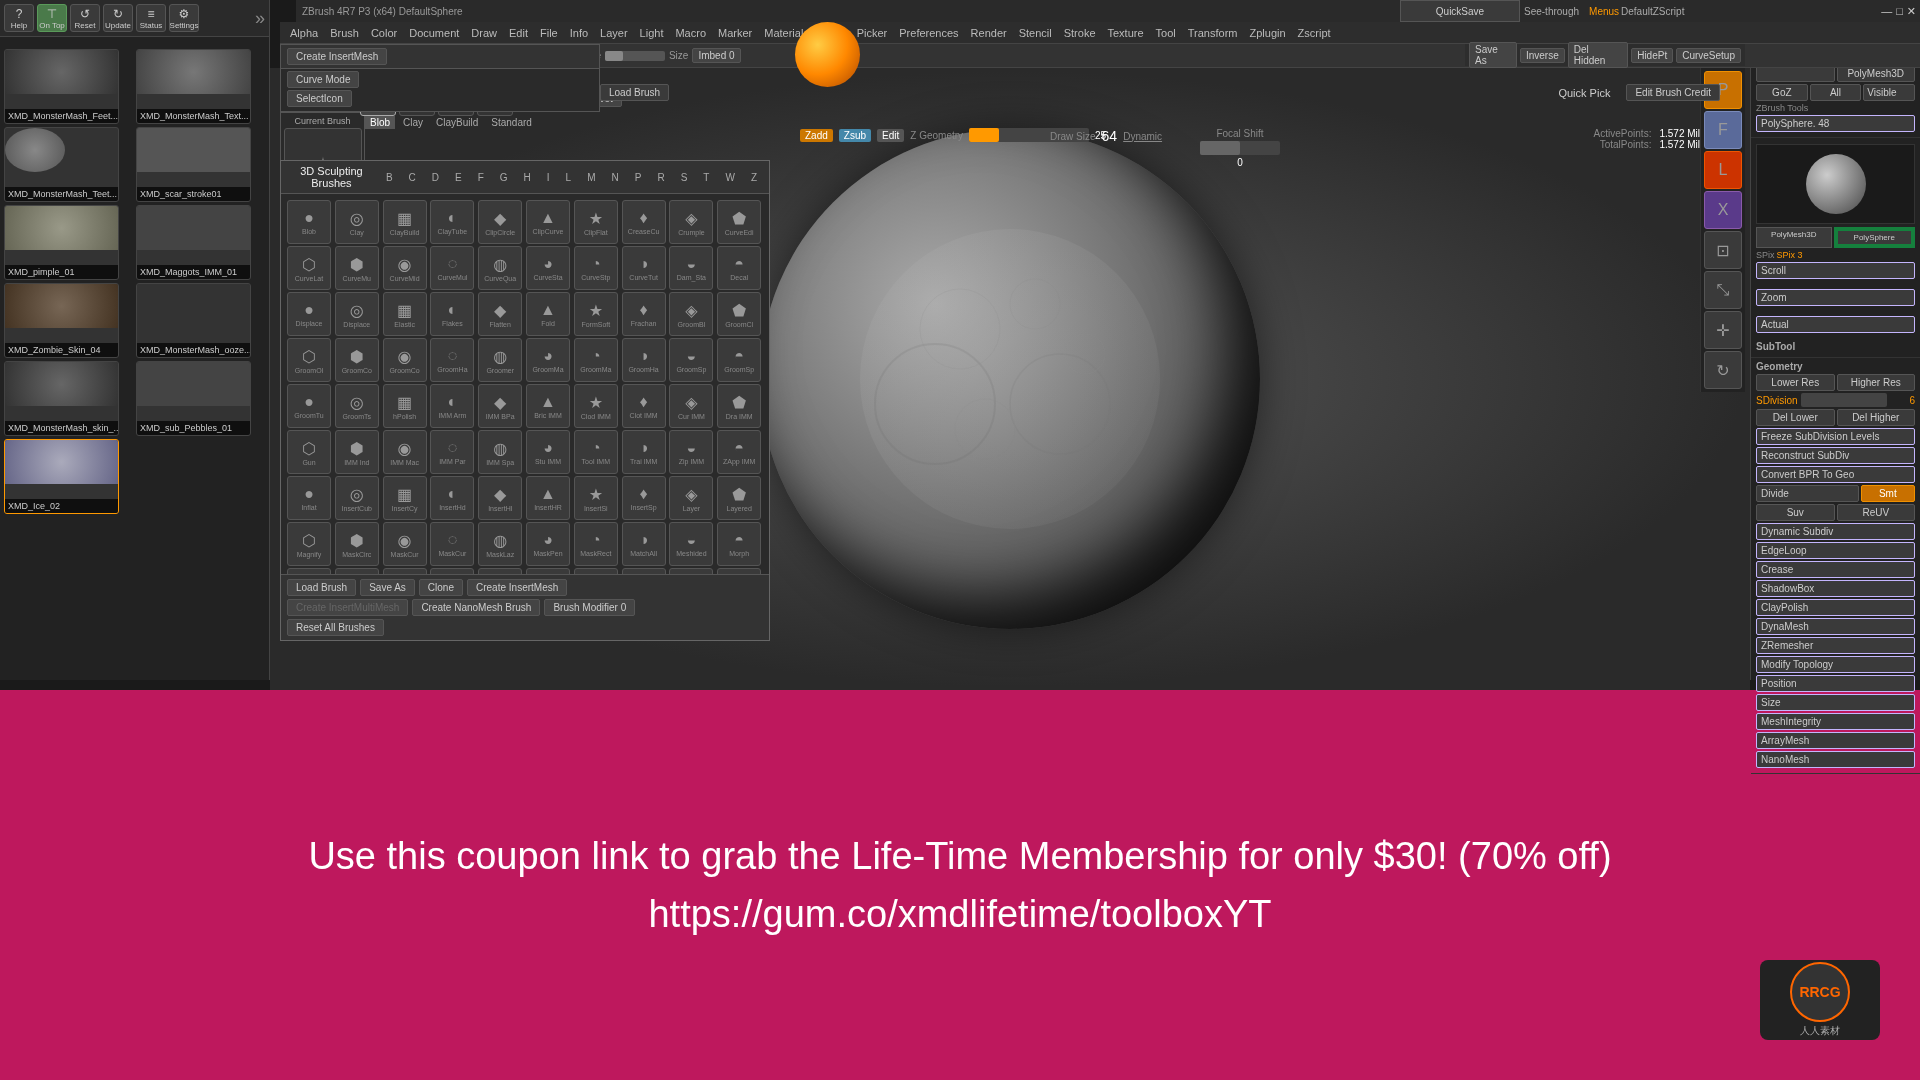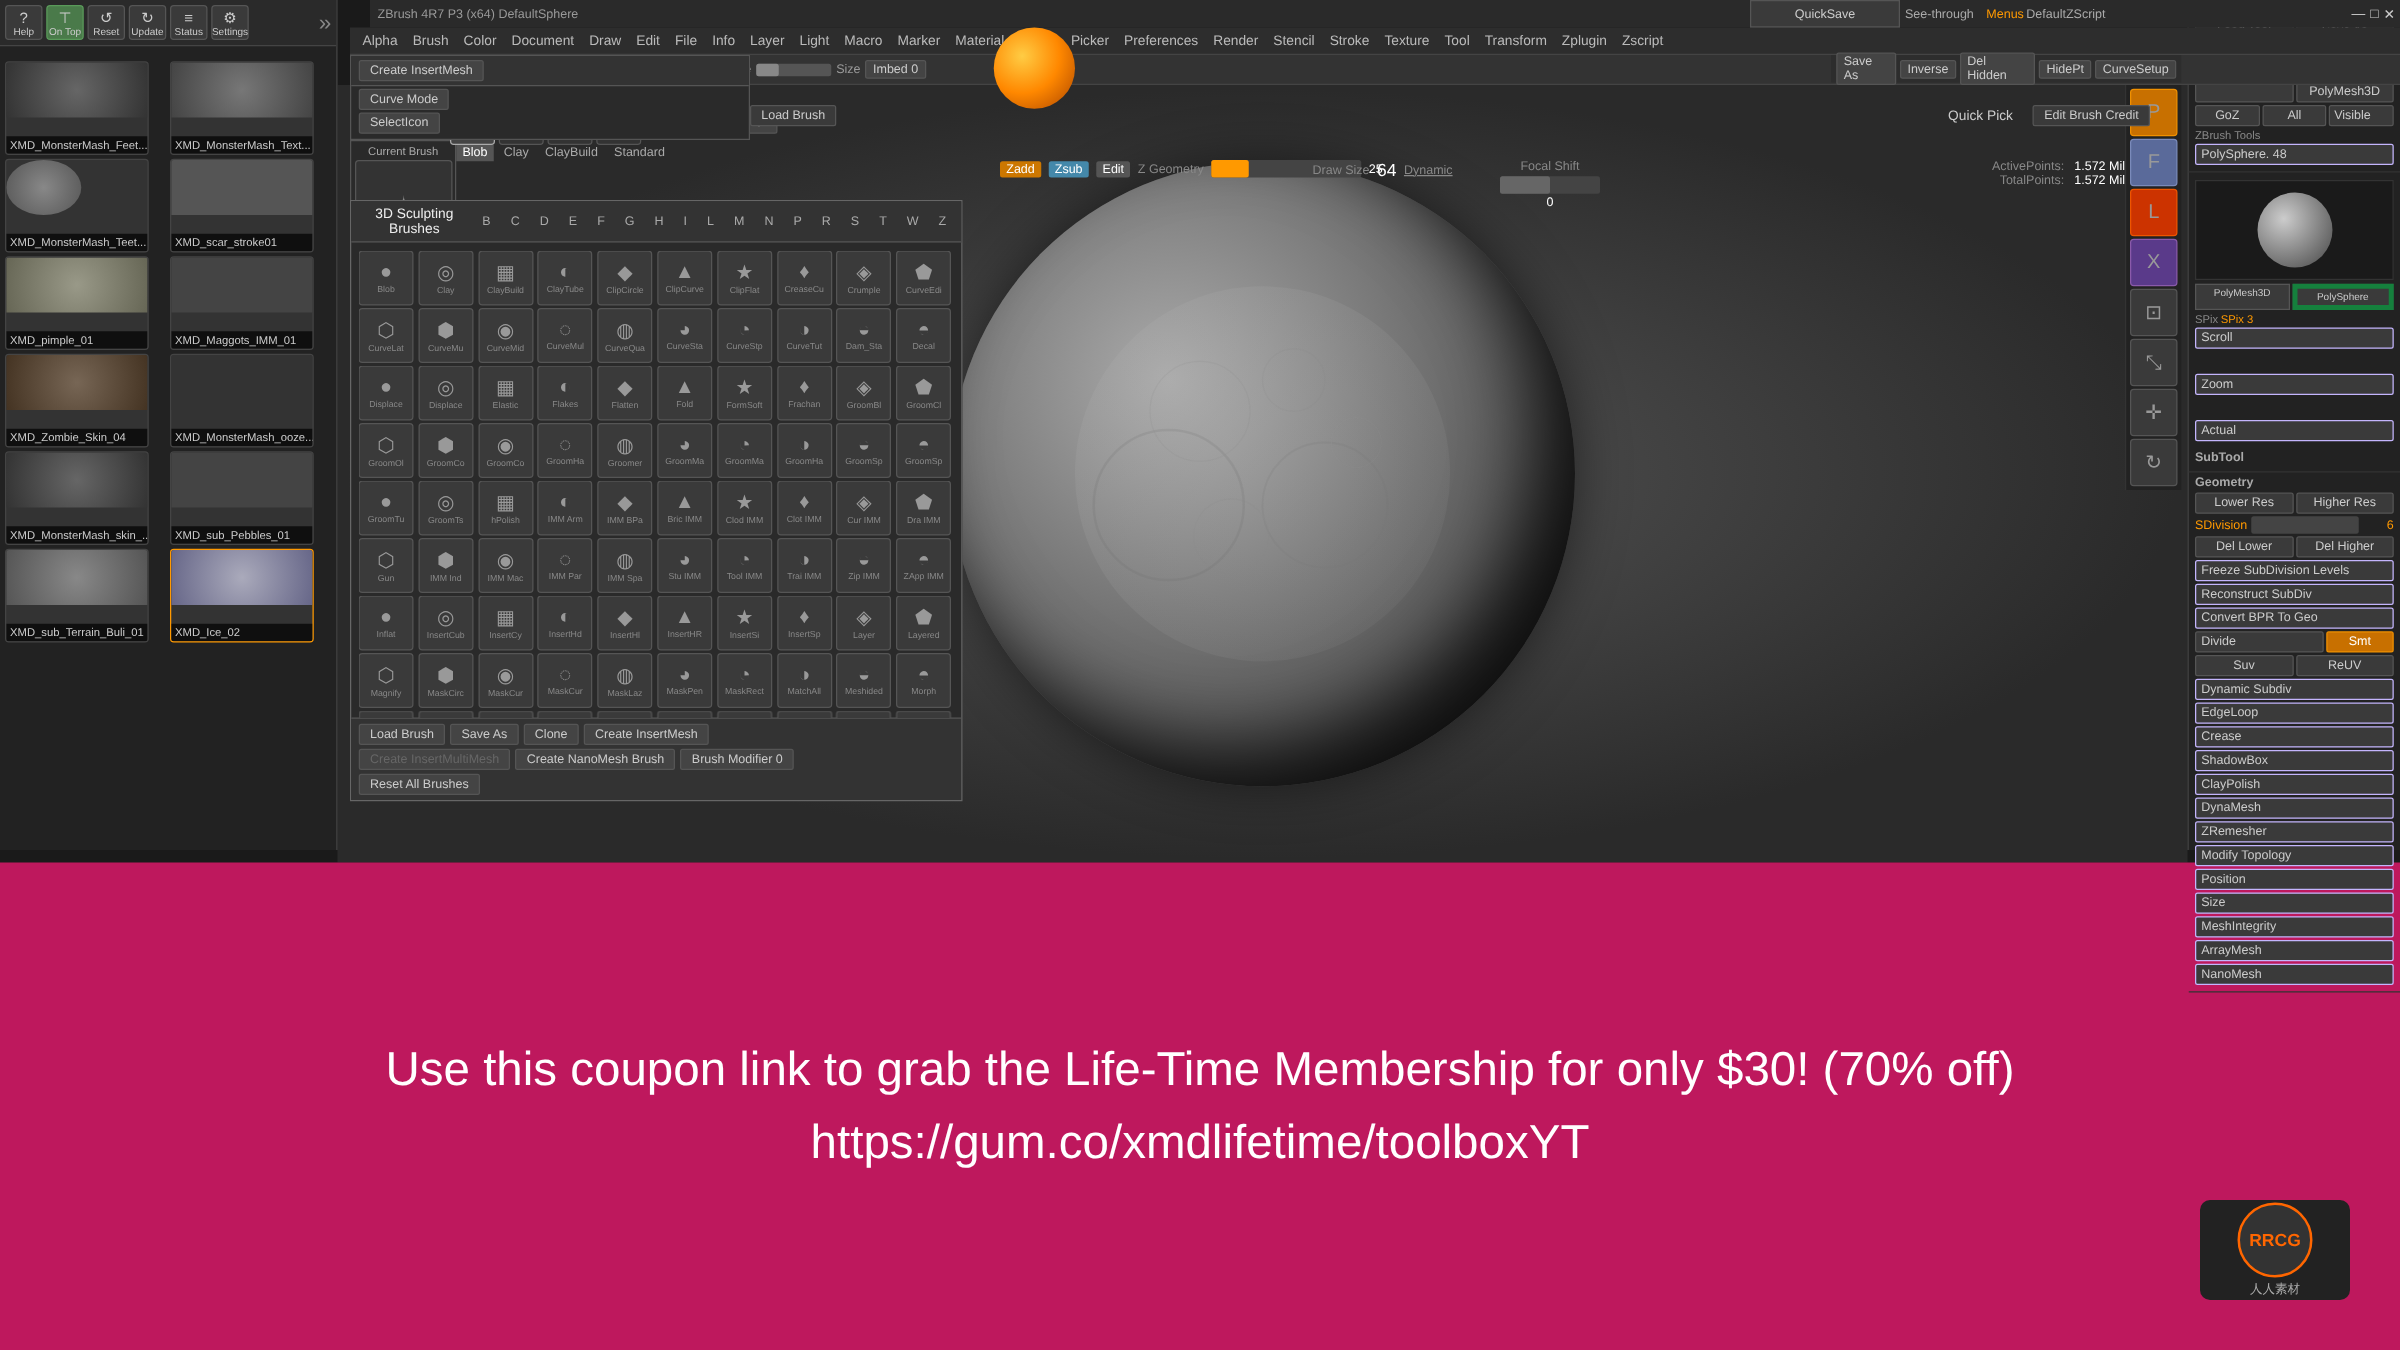--- a/index.html
+++ b/index.html
@@ -423,24 +423,20 @@
       <div class="brush-thumb-label">XMD_MonsterMash_ooze...</div>
     </div>
     <div class="brush-thumb">
       <div class="brush-thumb-img" style="background: radial-gradient(circle,#666,#333);"></div>
       <div class="brush-thumb-label">XMD_MonsterMash_skin_...</div>
     </div>
     <div class="brush-thumb">
       <div class="brush-thumb-img" style="background: #444;"></div>
       <div class="brush-thumb-label">XMD_sub_Pebbles_01</div>
     </div>
-    <div class="brush-thumb">
-      <div class="brush-thumb-img" style="background: radial-gradient(circle,#888,#555);"></div>
-      <div class="brush-thumb-label">XMD_sub_Terrain_Buli_01</div>
-    </div>
     <div class="brush-thumb selected">
       <div class="brush-thumb-img" style="background: radial-gradient(circle,#aab,#668);"></div>
       <div class="brush-thumb-label">XMD_Ice_02</div>
     </div>
   </div>
 </div>
 
 <div id="xmd-toolbox">
   <div class="xmd-title">XMD</div>
   <div class="xmd-sub">ToolBox Beta</div>
@@ -991,21 +987,21 @@
     </div>
     <div style="display:flex;gap:2px;margin-bottom:2px;">
       <div style="flex:1;padding:2px;background:#3a3a3a;border:1px solid #555;color:#ccc;font-size:8px;text-align:center;cursor:pointer;">PolyMesh3D</div>
       <div style="flex:1;padding:2px;background:#3a3a3a;border:4px solid #15803d;color:#ccc;font-size:8px;text-align:center;cursor:pointer;">PolySphere</div>
     </div>
     <div style="display:flex;gap:2px;margin-bottom:2px;align-items:center;">
       <span style="color:#888;font-size:9px;">SPix</span>
       <span style="color:#ff9900;font-size:9px;">SPix 3</span>
     </div>
 
-    <div style="display:flex;flex-direction:column;gap:18px;">
+    <div style="display:flex;flex-direction:column;gap:8px;">
       <div class="rp-btn">Scroll</div>
       <div class="rp-btn">Zoom</div>
       <div class="rp-btn">Actual</div>
     </div>
   </div>
 
   <div class="rp-section">
     <div class="rp-title">SubTool</div>
   </div>
 

